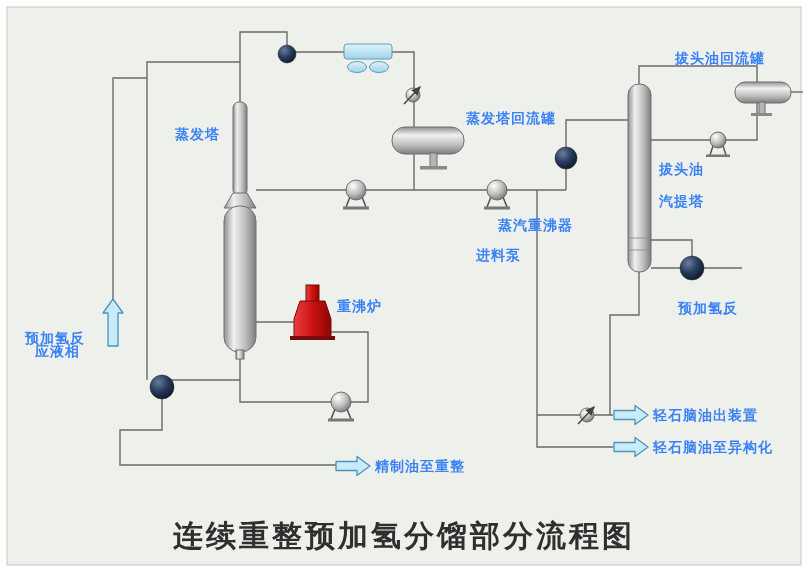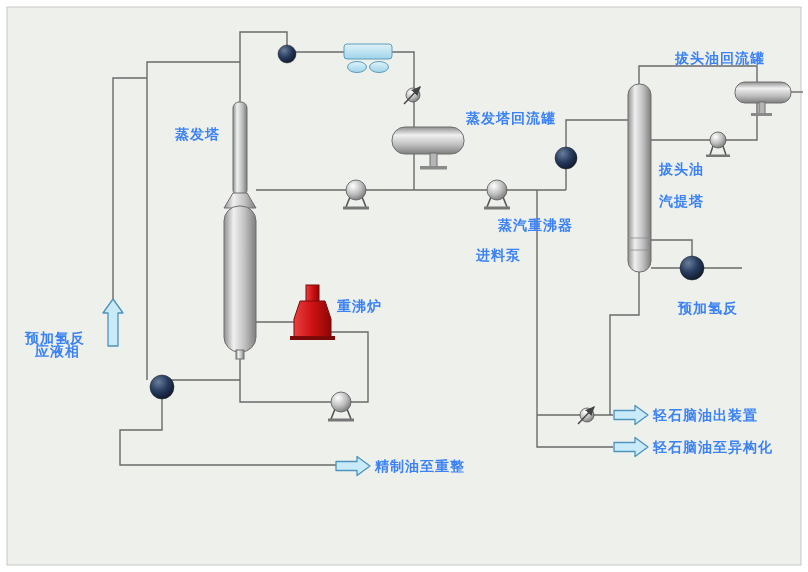--- a/index.html
+++ b/index.html
@@ -172,13 +172,14 @@
   <div class="lbl" style="left:659px;top:194px;">汽提塔</div>
   <div class="lbl" style="left:675px;top:51px;">拔头油回流罐</div>
   <div class="lbl" style="left:678px;top:301px;">预加氢反</div>
   <div class="lbl" style="left:337px;top:299px;">重沸炉</div>
   <div class="lbl" style="left:375px;top:459px;">精制油至重整</div>
   <div class="lbl" style="left:653px;top:408px;">轻石脑油出装置</div>
   <div class="lbl" style="left:653px;top:440px;">轻石脑油至异构化</div>
   <div class="lbl" style="left:25px;top:331px;">预加氢反</div>
   <div class="lbl" style="left:35px;top:344px;">应液相</div>
 
+  <div id="main-title">连续重整预加氢分馏部分流程图</div>
 </div>
 
 </body></html>

